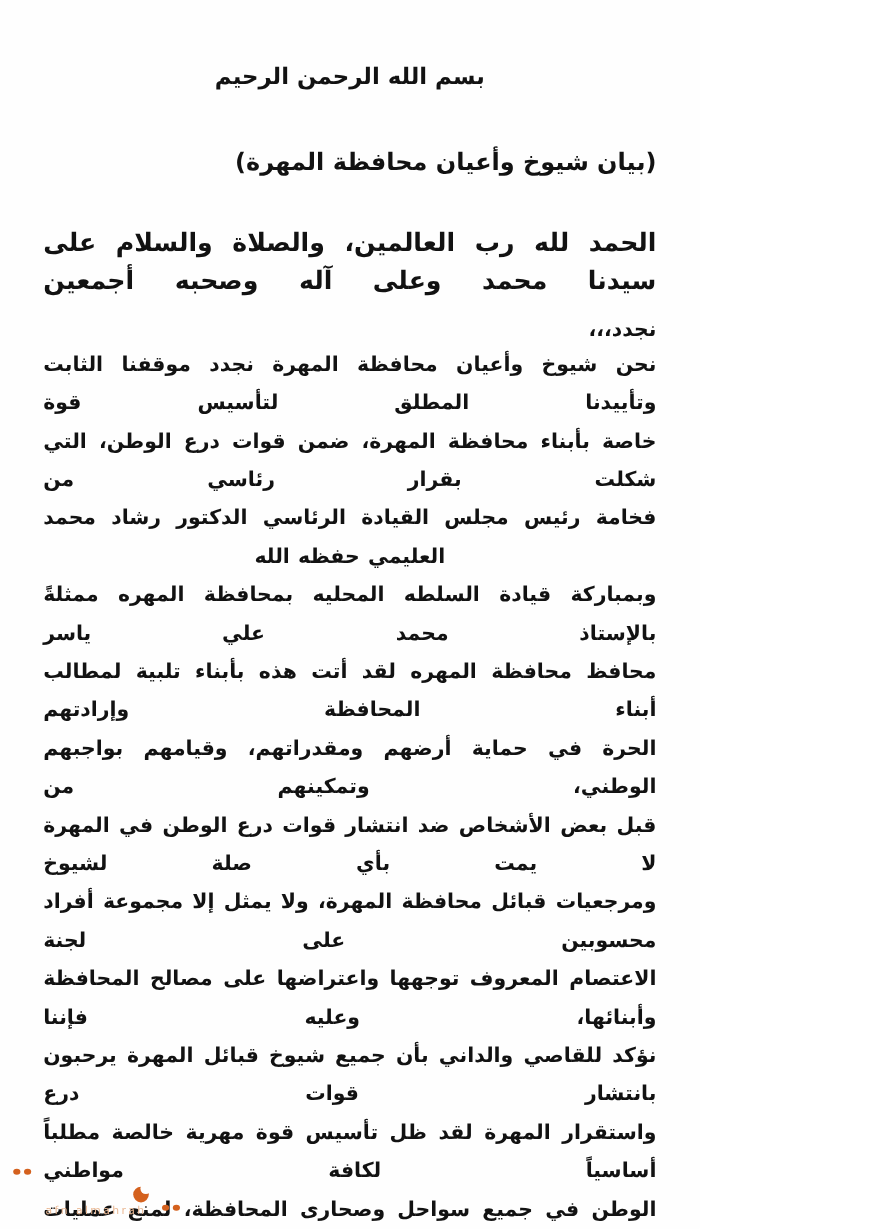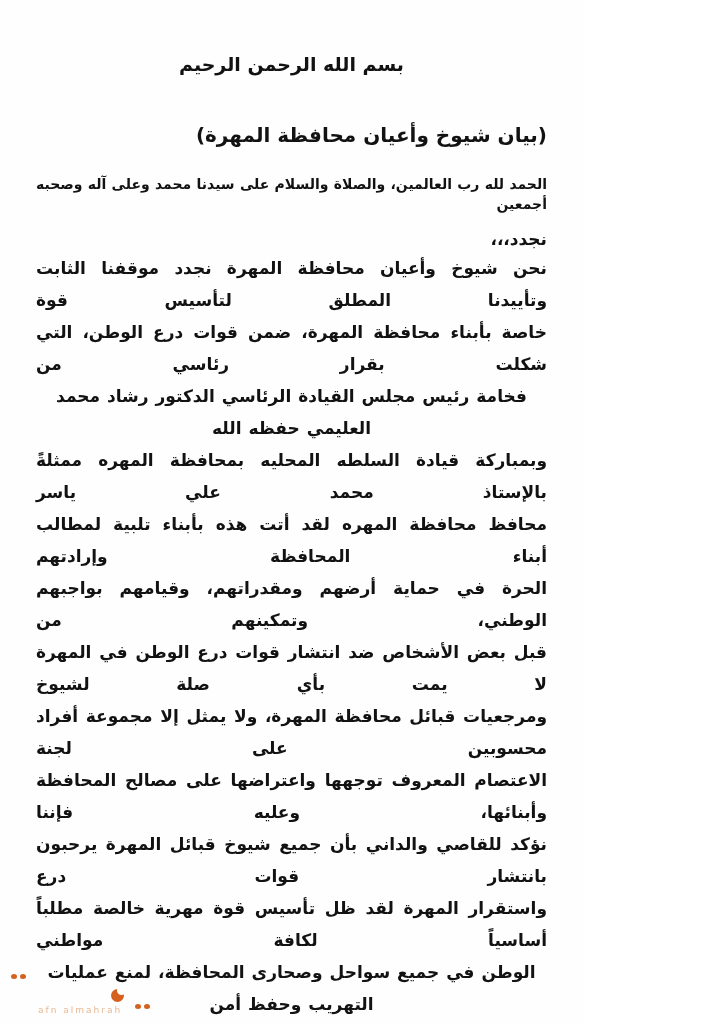--- a/index.html
+++ b/index.html
@@ -26,44 +26,43 @@
     font-size: 19px;
     line-height: 28px;
   }
   .doc-title {
     text-align: right;
     font-size: 20px;
     line-height: 30px;
     margin-top: 42px;
   }
   .salutation {
-    font-size: 14px;
-    line-height: 20px;
-    margin-top: 24px;
+    font-size: 21px;
+    line-height: 32px;
+    margin-top: 36px;
     text-align: justify;
     text-align-last: justify;
   }
   .preface {
     font-size: 17px;
     line-height: 26px;
     margin-top: 12px;
     text-align: right;
   }
   .body-text {
     margin-top: 0px;
   }
   .line {
     font-size: 17px;
     line-height: 32px;
     text-align: justify;
     text-align-last: justify;
     word-spacing: 1px;
   }
   .line.centered {
-    text-align: center;
     text-align-last: center;
   }
   
   .wm-dots {
     position: absolute;
     display: flex;
     gap: 3px;
   }
   .wm-dots .dot {
     width: 6px;

